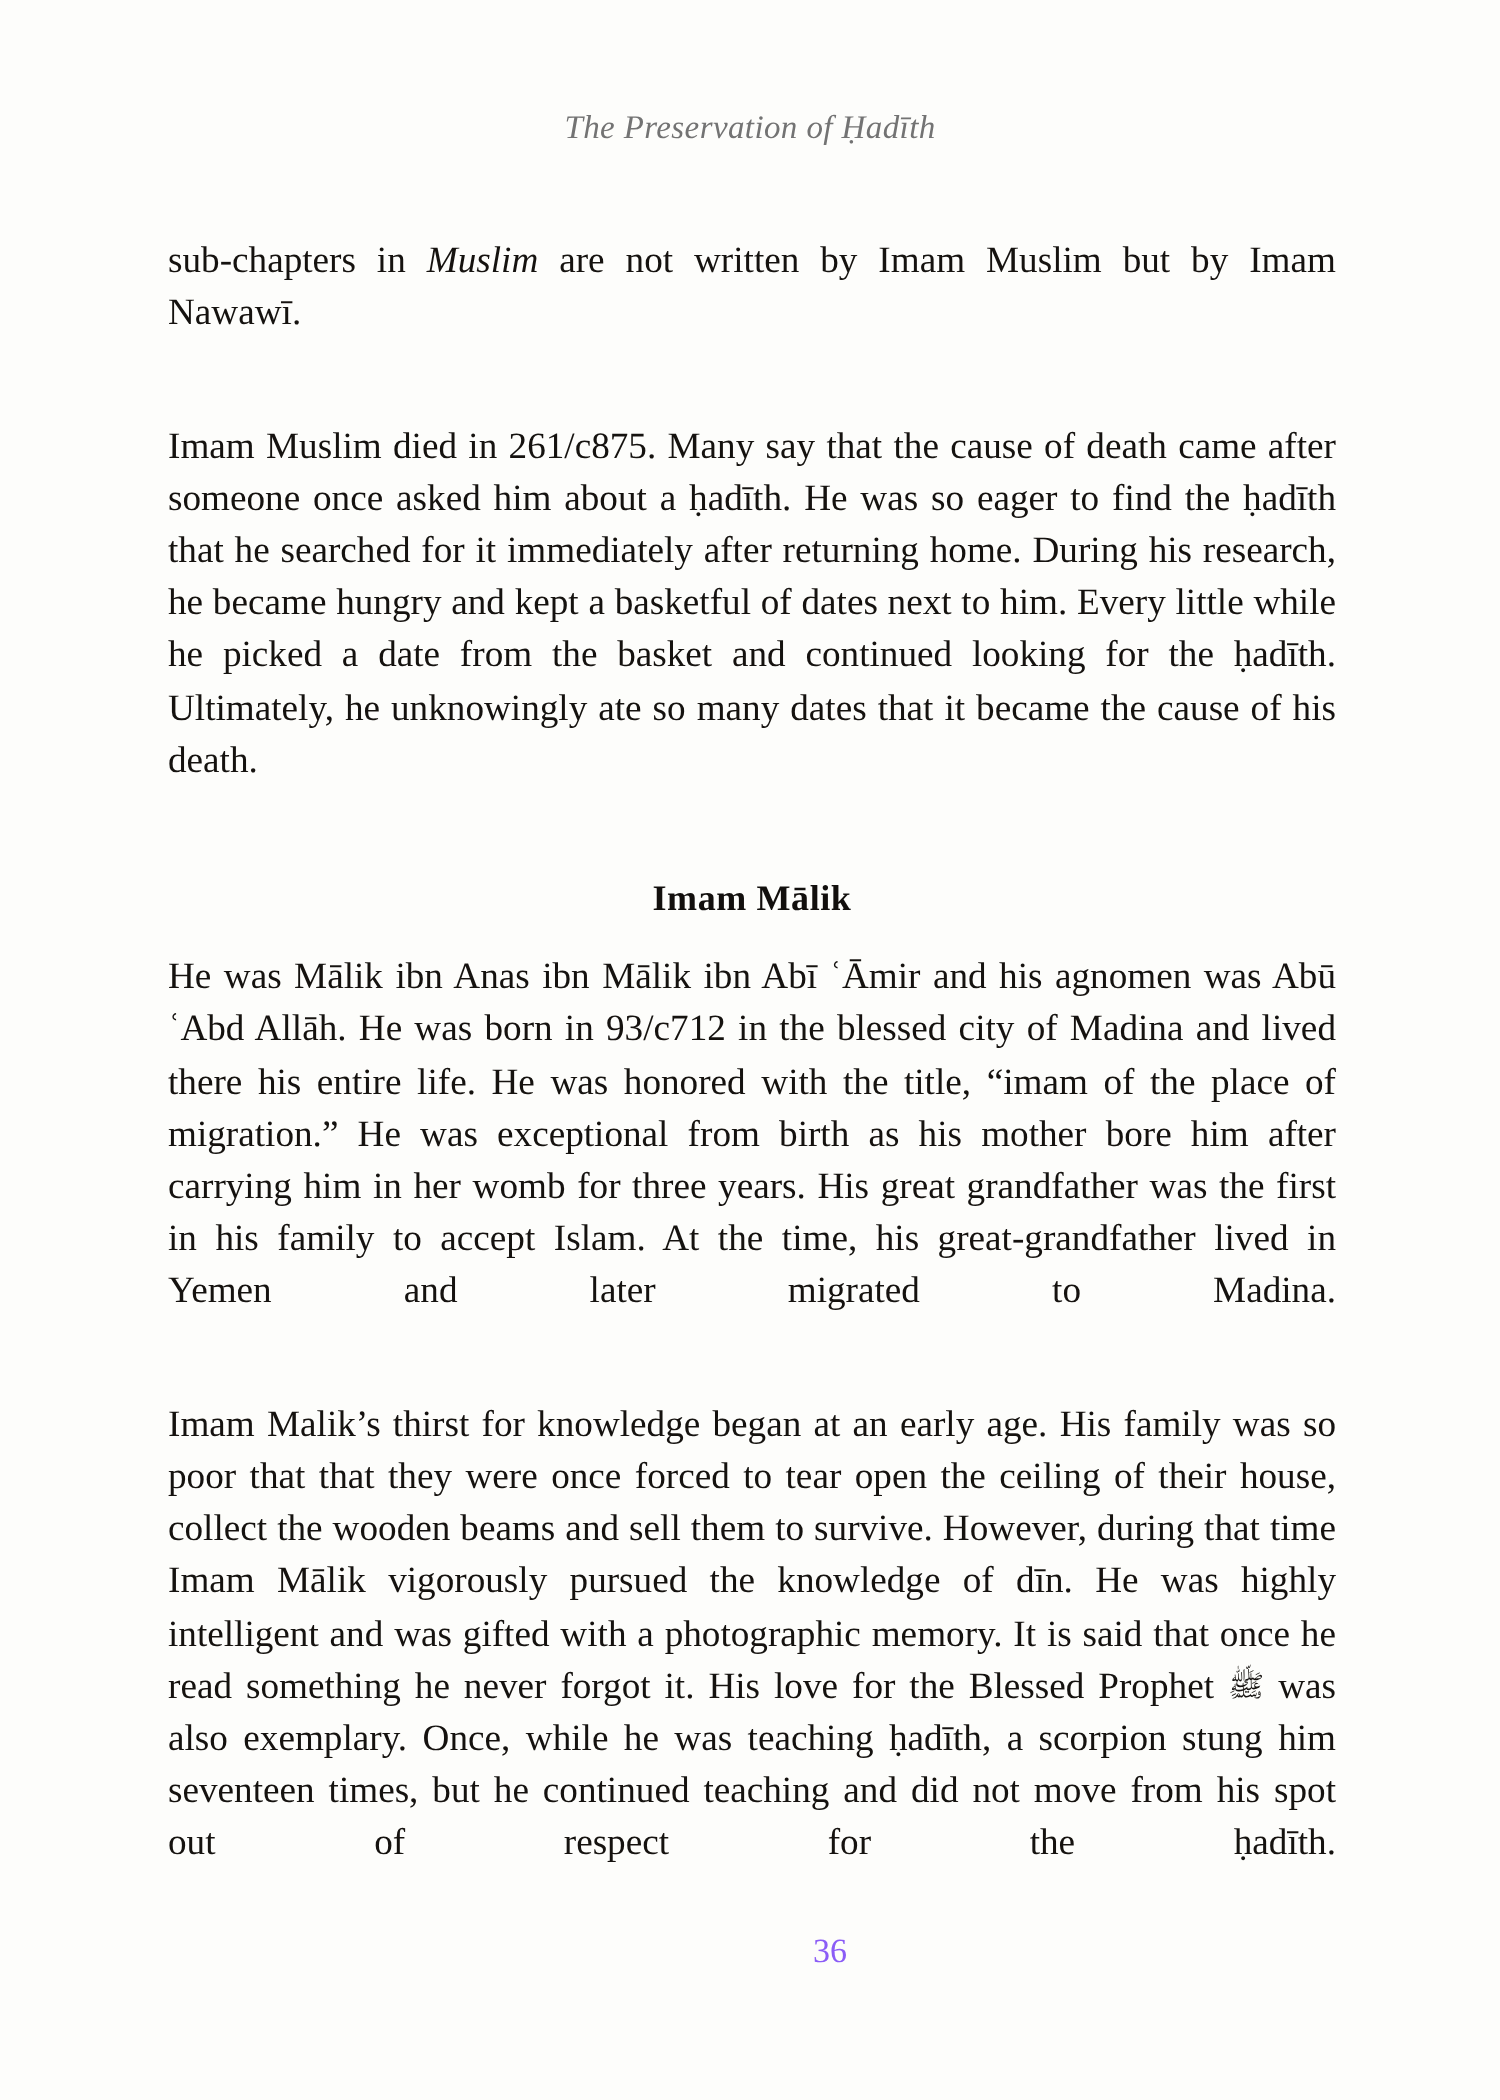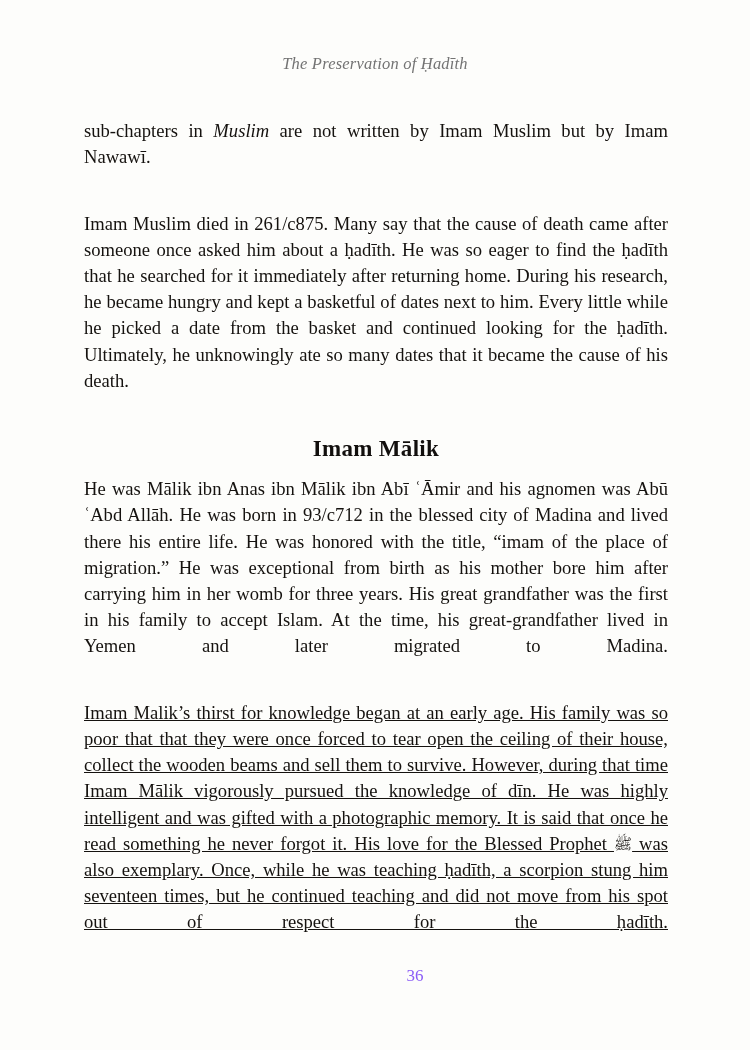--- a/index.html
+++ b/index.html
@@ -48,42 +48,41 @@
     margin: 14px 0 14px 0;
     text-align: justify;
     text-justify: inter-word;
     font-size: 18.6px;
     line-height: 26.2px;
     color: #15120f;
     hyphens: none;
   }
   p.para:last-child {
     margin-bottom: 0;
-    text-decoration: underline;
   }
   p.para.tight {
     margin-bottom: 13px;
   }
 
   
   p.para::after {
     content: "";
     display: inline-block;
     width: 100%;
   }
 
   .it {
     font-style: italic;
   }
 
   
   h2.section-heading {
     margin: 16px 0 10px 0;
     text-align: center;
-    font-size: 23px;
+    font-size: 18px;
     font-weight: bold;
     line-height: 26px;
     letter-spacing: 0.3px;
     color: #120f0d;
   }
 
   
   .salawat {
     font-size: 15px;
     line-height: 0;

